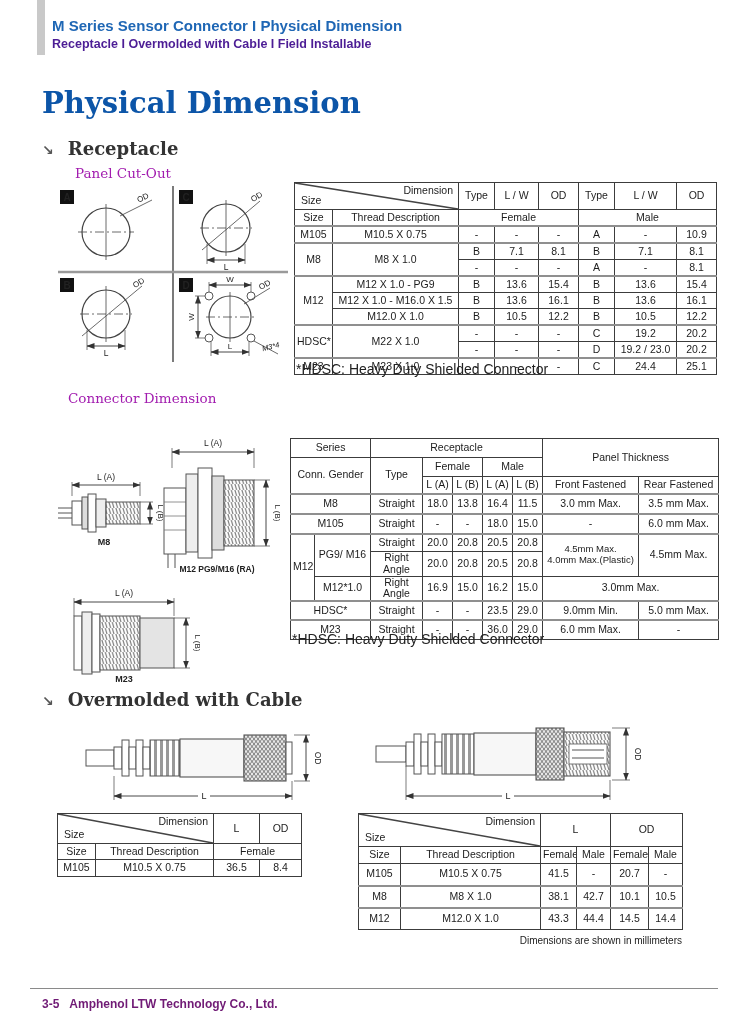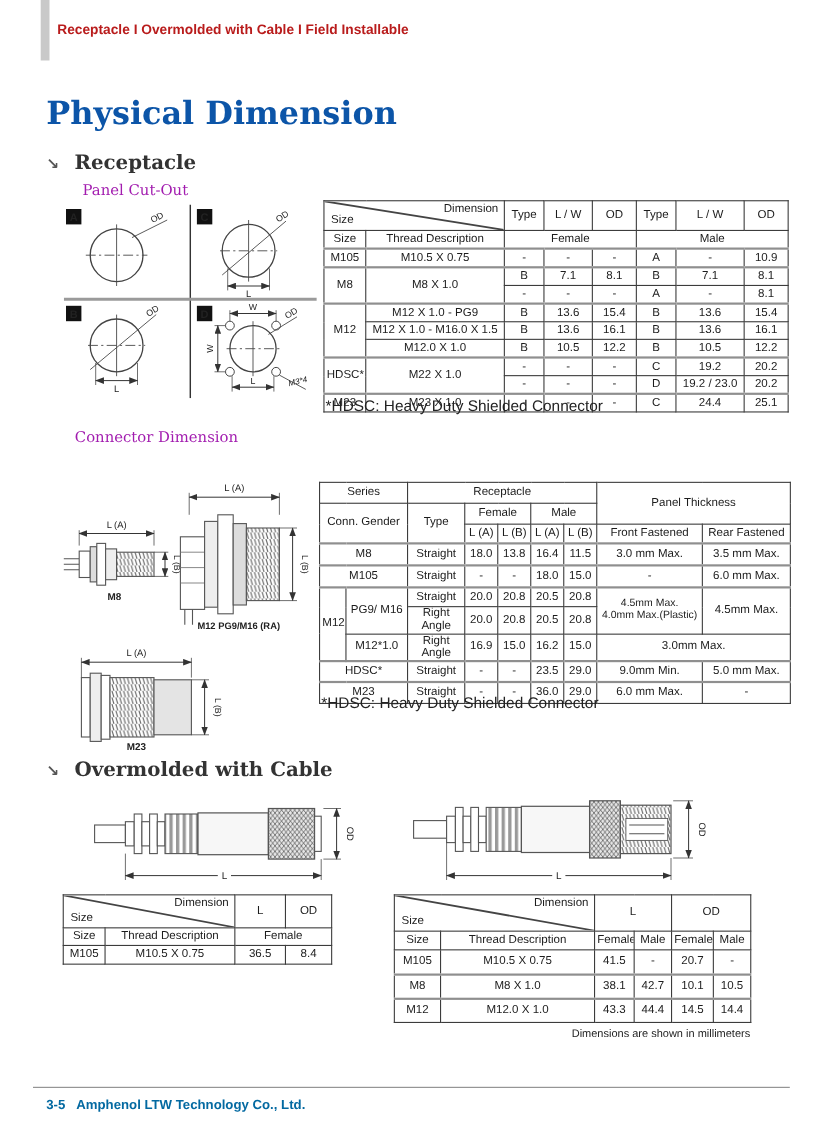--- a/index.html
+++ b/index.html
@@ -2,21 +2,21 @@
 <html><head>
 <meta charset="utf-8">
 <style>
   html,body{margin:0;padding:0;background:#fff;}
   .page{position:relative;width:748px;height:1024px;background:#fff;font-family:"Liberation Sans",sans-serif;overflow:hidden;}
   .abs{position:absolute;}
   
   .accent-bar{left:37px;top:0;width:8px;height:55px;background:#c9c9c9;}
   .hdr{left:52px;top:17px;}
   .hdr-title{font-size:15px;font-weight:bold;color:#1f67b5;}
-  .hdr-sub{font-size:12.5px;font-weight:bold;color:#b91c1c;margin-top:3px;}
+  .hdr-sub{font-size:12.5px;font-weight:bold;color:#4c1d95;margin-top:3px;}
   .ip-block{right:32px;top:30px;text-align:right;color:#4a4a4c;}
   .ip-line{font-size:25px;font-weight:bold;letter-spacing:1px;white-space:nowrap;}
   .ip-badge{display:inline-block;width:18px;height:18px;line-height:18px;border-radius:50%;background:#77787b;color:#fff;font-size:12px;font-weight:bold;text-align:center;vertical-align:4px;margin-left:7px;letter-spacing:0;}
   .ip-note{font-size:9.5px;font-weight:bold;line-height:1.45;}
   .page-title{left:42px;top:86px;font-family:"DejaVu Serif",serif;font-size:29px;font-weight:bold;color:#0c55a8;}
   .sec-head{font-family:"DejaVu Serif",serif;font-size:18px;font-weight:bold;color:#333;}
   .sec-arrow{font-family:"DejaVu Sans",sans-serif;font-size:14px;font-weight:bold;color:#555;margin-right:14px;}
   .sub-label{font-family:"DejaVu Serif",serif;font-size:13.5px;color:#a21caf;}
   
   table{border-collapse:collapse;table-layout:fixed;border:1.6px solid #333;background:#fff;}
@@ -24,21 +24,21 @@
   tr.gt td{border-top:2px solid #8f8f8f;}
   .pre{white-space:pre-line;font-size:9.5px;}
   .diag{position:relative;padding:0;}
   .diag svg{position:absolute;left:0;top:0;width:100%;height:100%;}
   .diag .dt{position:absolute;top:2px;right:5px;font-size:10.5px;}
   .diag .db{position:absolute;bottom:2px;left:6px;font-size:10.5px;}
   .fn{font-size:14px;color:#222;text-align:left;}
   .mm-note{font-size:10px;color:#222;text-align:right;}
   
   .foot-rule{left:30px;top:988px;width:688px;border-top:1.6px solid #8a8a8a;height:0;}
-  .footer{left:42px;top:997px;font-size:12px;font-weight:bold;color:#0369a1;}
+  .footer{left:42px;top:997px;font-size:12px;font-weight:bold;color:#701a75;}
   .footer span{margin-right:10px;}
   svg text{font-family:"Liberation Sans",sans-serif;fill:#222;}
 </style>
 </head>
 <body>
 
 <div class="page">
 
   <svg width="0" height="0" style="position:absolute">
     <defs>
@@ -56,20 +56,21 @@
       <pattern id="rib" width="6" height="8" patternUnits="userSpaceOnUse">
           <rect width="6" height="8" fill="#fff"></rect>
           <rect width="3" height="8" fill="#999"></rect>
         </pattern>
     </defs>
   </svg>
 
   <div class="abs accent-bar"></div>
 
   <div class="abs hdr">
+    <div class="hdr-title">M Series Sensor Connector I Physical Dimension</div>
     <div class="hdr-sub">Receptacle I Overmolded with Cable I Field Installable</div>
   </div>
 
 
   <div class="abs page-title">Physical Dimension</div>
 
   <div class="abs sec-head" style="left:42px;top:138px;">
     <span class="sec-arrow">↘</span><span>Receptacle</span>
   </div>
   <div class="abs sub-label" style="left:75px;top:165px;">Panel Cut-Out</div>

